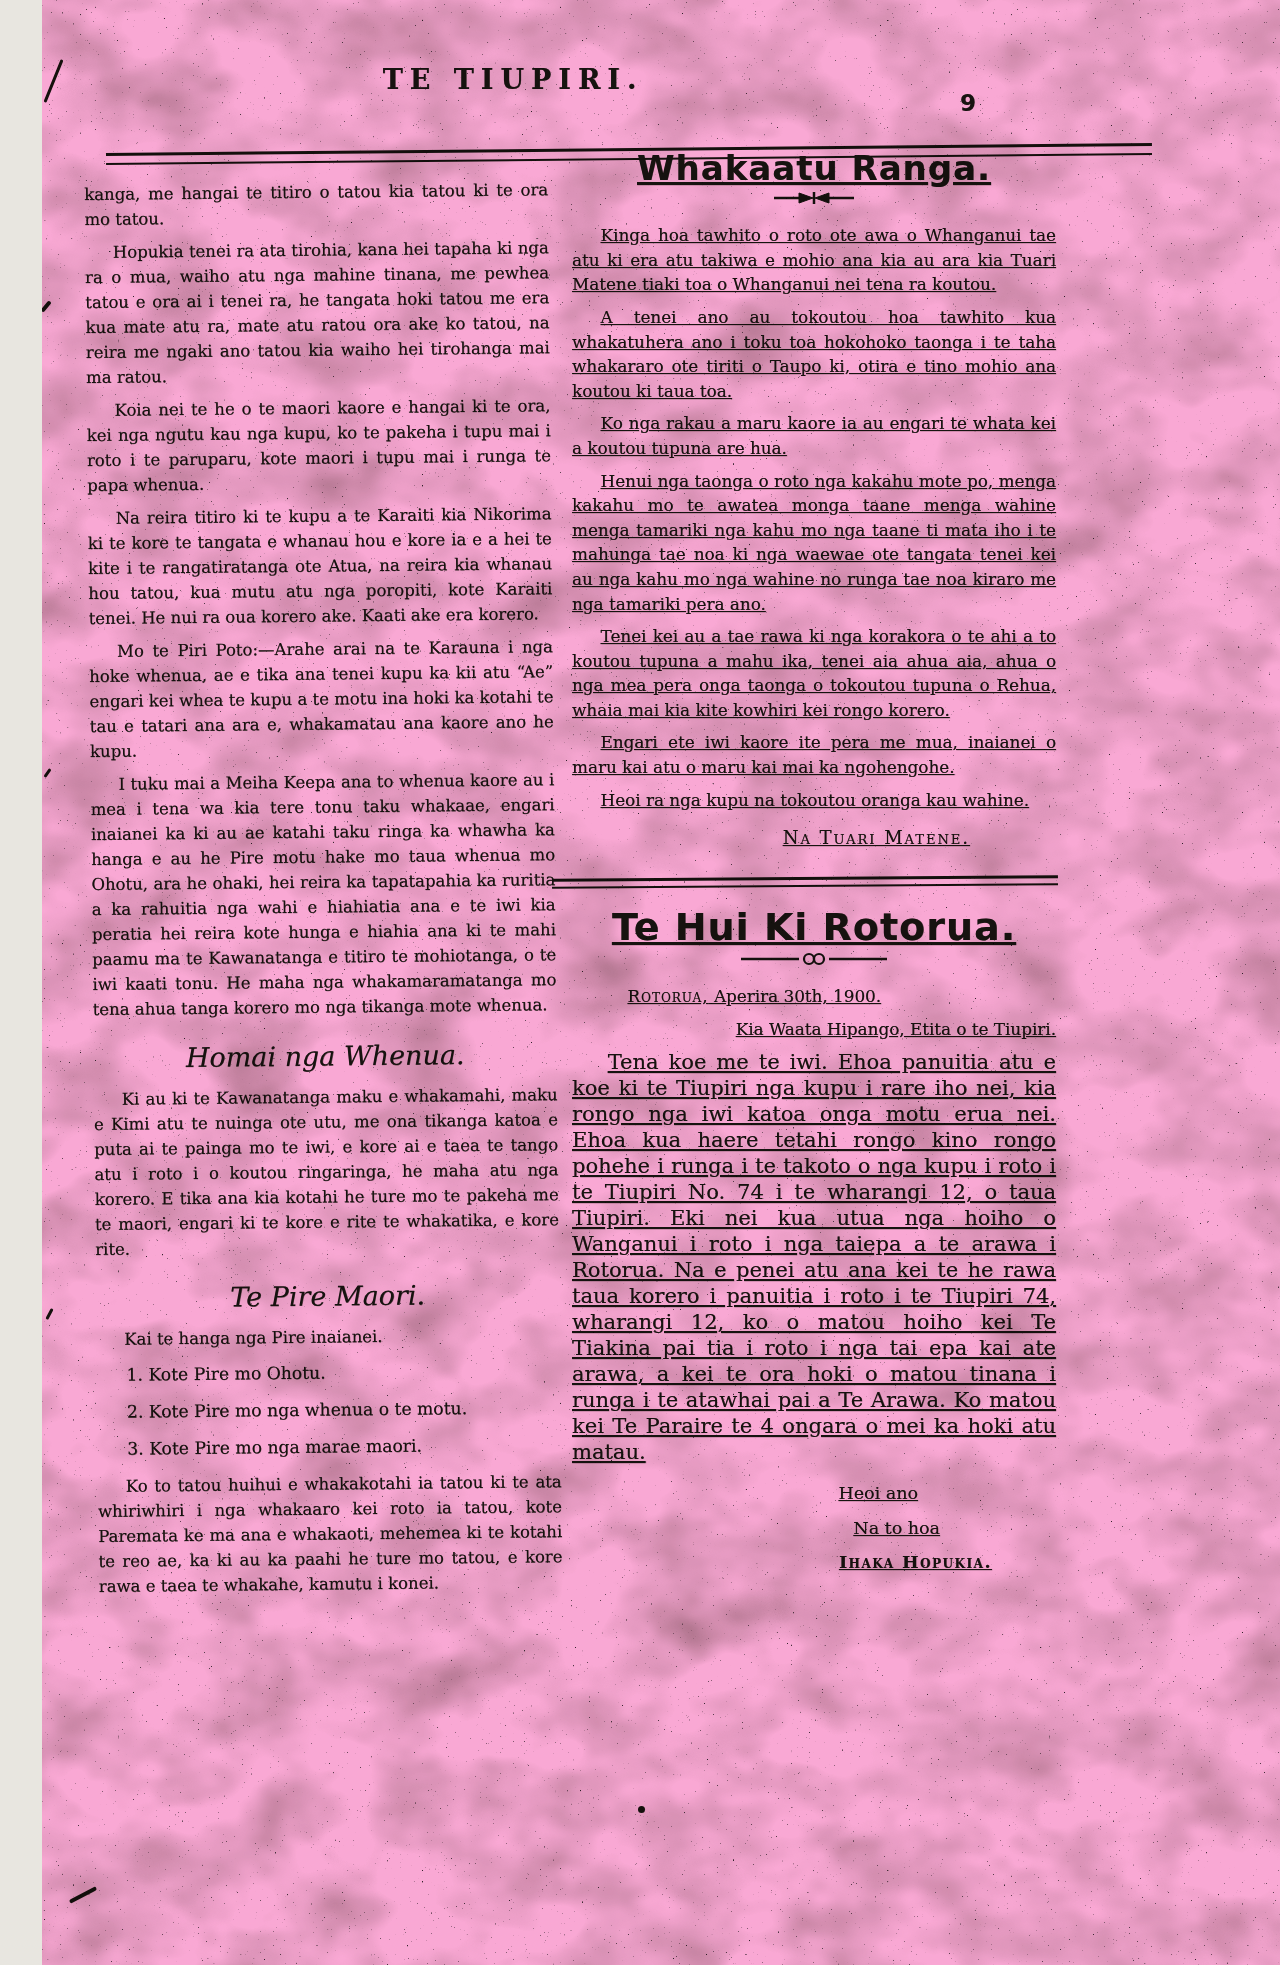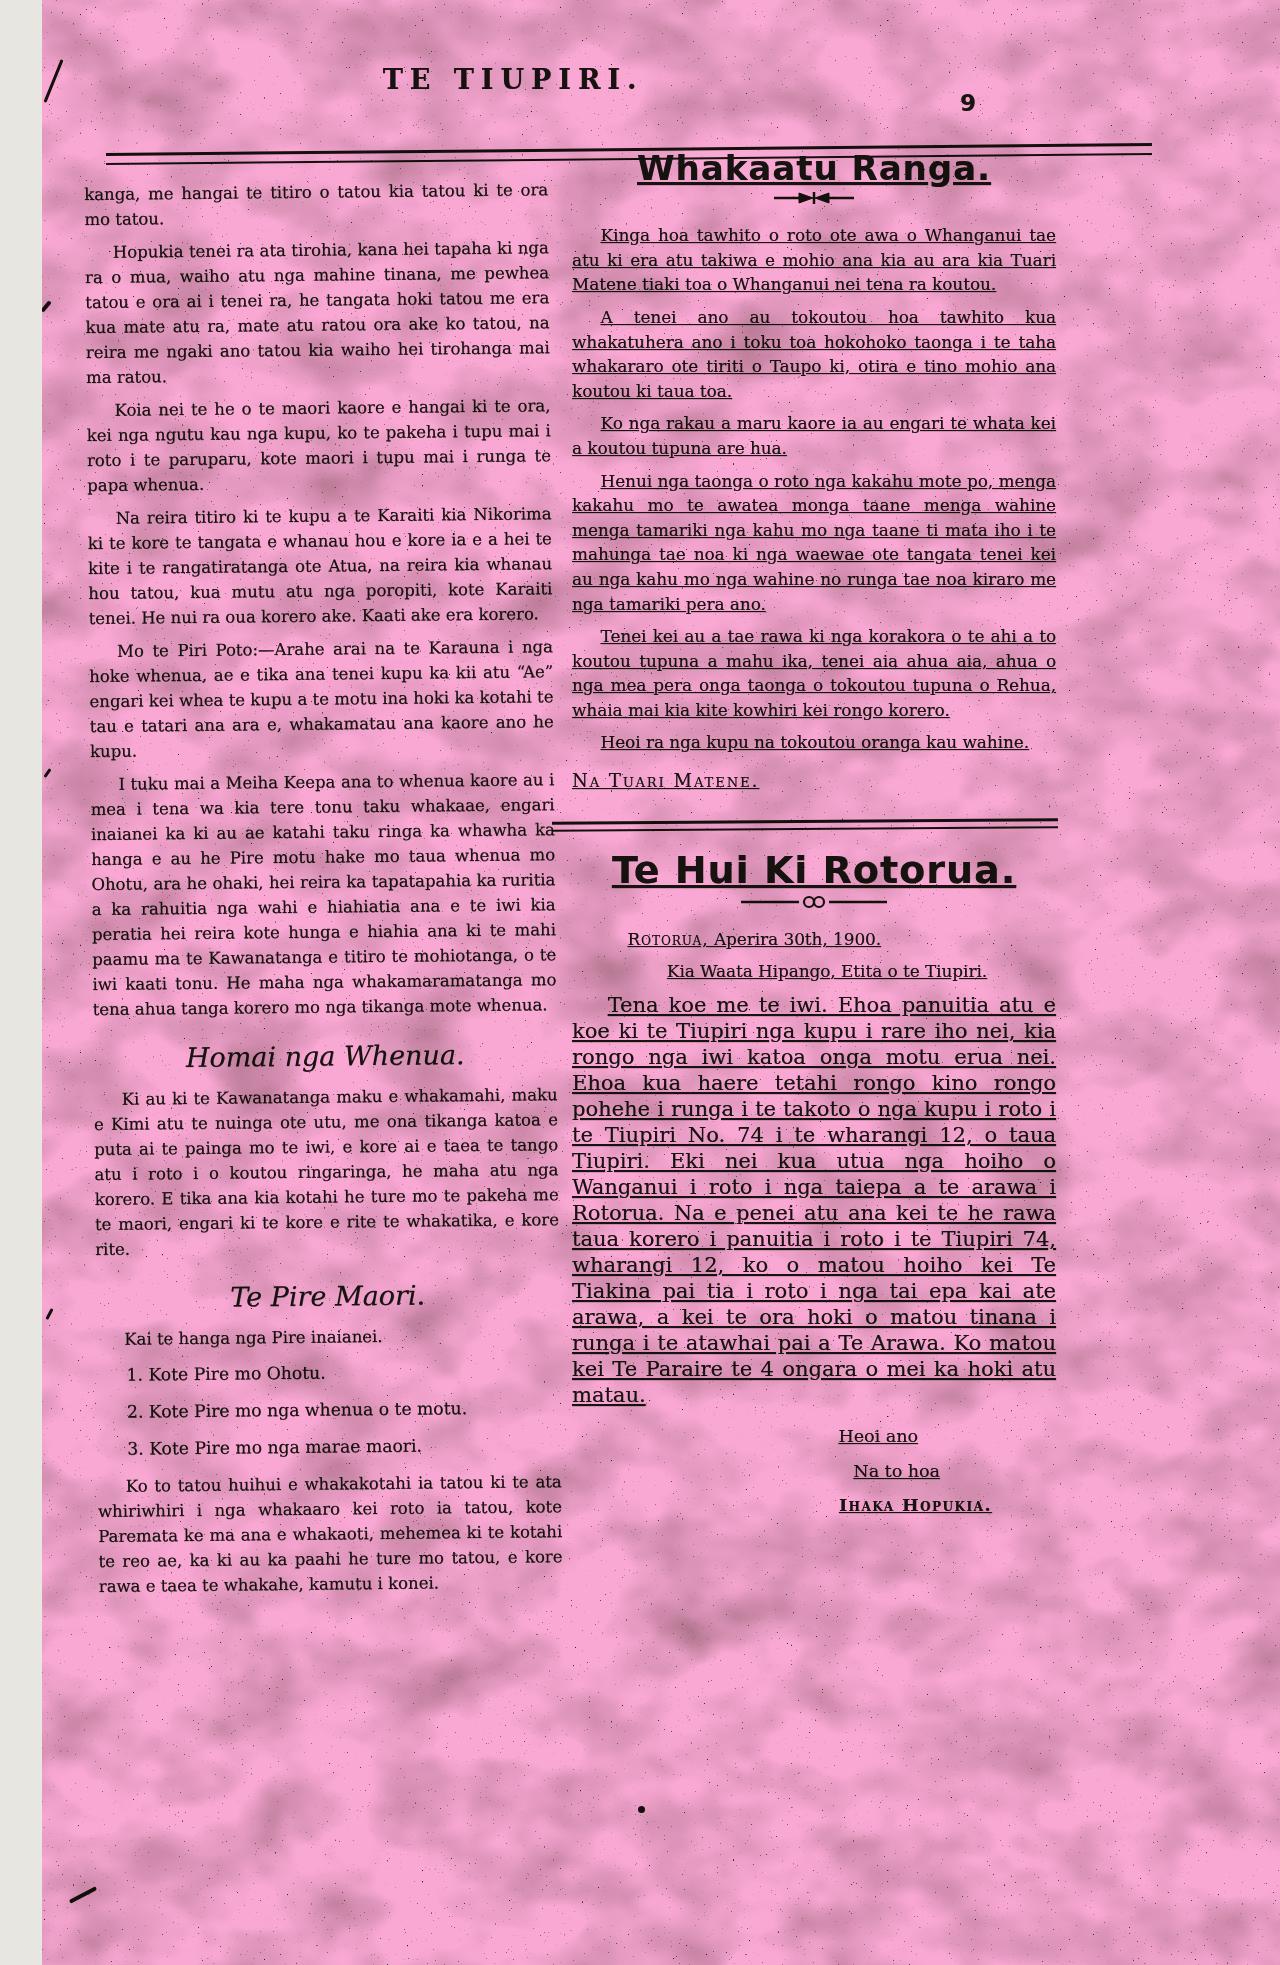--- a/index.html
+++ b/index.html
@@ -34,28 +34,28 @@
   .h-sans.h1a { font-size:34px; margin:0 0 4px; }
   .h-sans.h2a { font-size:38px; margin:4px 0 6px; }
 
   .intro-line { text-align:left; margin-bottom:4px; }
   .bill-list { margin:2px 0 10px 30px; text-align:left; }
   .bill-list .list-item { font-size:17.2px; line-height:30px; margin-bottom:7px; }
 
   .ornament { text-align:center; margin:2px 0 14px; }
   .ornament svg { vertical-align:middle; }
 
-  .sig-right { padding-right:86px; margin:14px 0 0;
+  .sig-right { text-align:right; padding-right:86px; margin:14px 0 0;
     font-variant:small-caps; letter-spacing:2px; font-size:18px; }
   .mid-rule { width:506px; margin:26px 0 28px -20px; height:5px;
     border-top:3.5px solid #14100d; border-bottom:2px solid #14100d; transform:rotate(-0.4deg); }
 
   .dateline  { text-align:center; padding-right:148px; margin:2px 0 10px; text-indent:0; }
   .smallcaps { font-variant:small-caps; letter-spacing:1px; }
-  .salutation { text-align:center; padding-left:26px; margin:0 0 14px; text-indent:0 !important; }
+  .salutation { text-align:right; padding-left:26px; margin:0 0 14px; text-indent:0 !important; }
   .letter-body { font-size:21px; line-height:26px; }
   .closing-1 { text-align:right; padding-right:138px; margin-top:16px; font-size:17.5px; }
   .closing-2 { text-align:right; padding-right:116px; margin-top:10px; font-size:17.5px; }
   .sig-2 { text-align:right; padding-right:64px; margin-top:10px; font-weight:bold;
     font-variant:small-caps; letter-spacing:1.5px; font-size:17.5px; }
 
   
   .mark { position:absolute; background:#15110d; border-radius:2px; }
   .mark-1 { top:58px; left:10px; width:3px; height:46px; transform:rotate(22deg); }
   .mark-2 { top:300px; left:2px; width:4px; height:13px; transform:rotate(40deg); }
@@ -105,20 +105,21 @@
           <path d="M61 2 L47 7 L61 12 Z"></path>
           <line x1="56" y1="7" x2="86" y2="7" stroke-width="2.5"></line>
         </g>
       </svg>
     </div>
     <p>Kinga hoa tawhito o roto ote awa o Whanganui tae atu ki era atu takiwa e mohio ana kia au ara kia Tuari Matene tiaki toa o Whanganui nei tena ra koutou.</p>
     <p>A tenei ano au tokoutou hoa tawhito kua whakatuhera ano i toku toa hokohoko taonga i te taha whakararo ote tiriti o Taupo ki, otira e tino mohio ana koutou ki taua toa.</p>
     <p>Ko nga rakau a maru kaore ia au engari te whata kei a koutou tupuna are hua.</p>
     <p>Henui nga taonga o roto nga kakahu mote po, menga kakahu mo te awatea monga taane menga wahine menga tamariki nga kahu mo nga taane ti mata iho i te mahunga tae noa ki nga waewae ote tangata tenei kei au nga kahu mo nga wahine no runga tae noa kiraro me nga tamariki pera ano.</p>
     <p>Tenei kei au a tae rawa ki nga korakora o te ahi a to koutou tupuna a mahu ika, tenei aia ahua aia, ahua o nga mea pera onga taonga o tokoutou tupuna o Rehua, whaia mai kia kite kowhiri kei rongo korero.</p>
+    <p>Engari ete iwi kaore ite pera me mua, inaianei o maru kai atu o maru kai mai ka ngohengohe.</p>
     <p>Heoi ra nga kupu na tokoutou oranga kau wahine.</p>
     <div class="sig-right">Na Tuari Matene.</div>
 
     <div class="mid-rule"></div>
 
     <div class="h-sans h2a">Te Hui Ki Rotorua.</div>
     <div class="ornament">
       <svg width="150" height="16" viewBox="0 0 150 16">
         <g stroke="#14100d" fill="none">
           <line x1="2" y1="8" x2="60" y2="8" stroke-width="2.6"></line>

